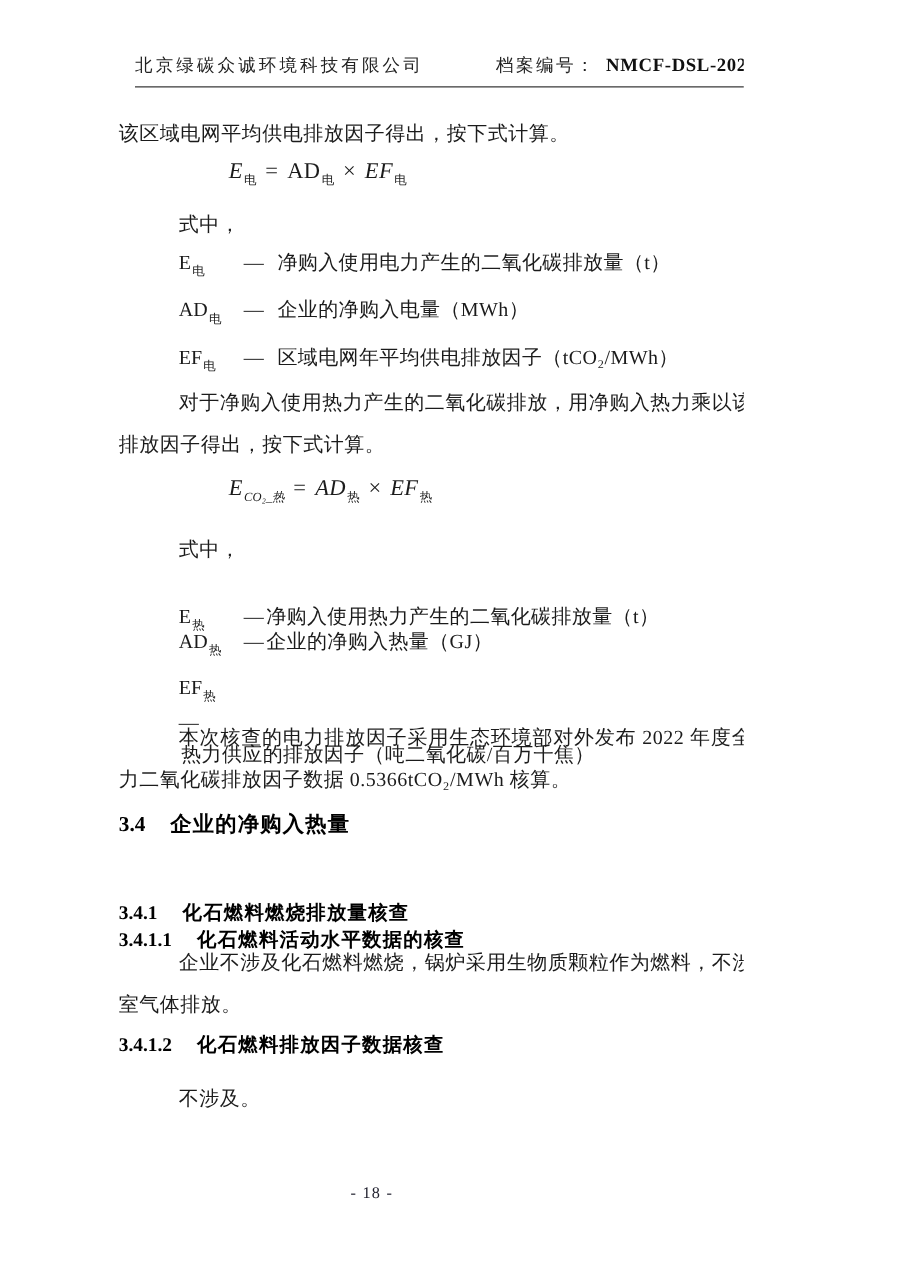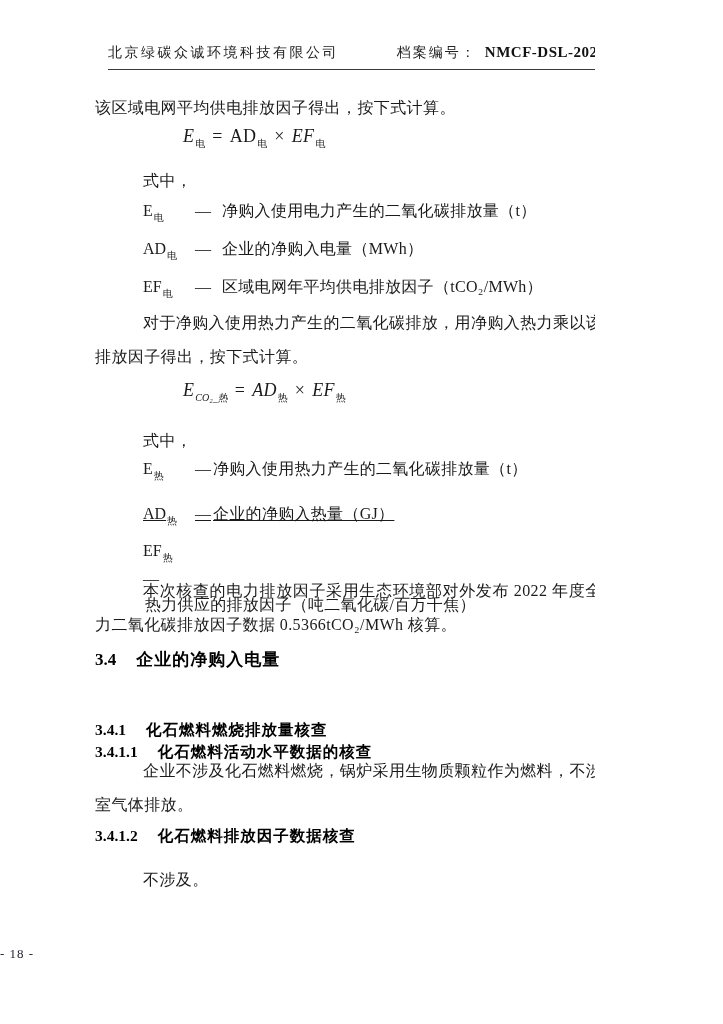--- a/index.html
+++ b/index.html
@@ -51,21 +51,21 @@
   
   .heading { font-weight:bold; color:#000; white-space:nowrap; }
   .h-lg { font-size:17px; }
   .h-md { font-size:15.5px; }
   .h-num { font-family:"Liberation Serif", serif; }
   .h-title { margin-left:20px; font-family:"Liberation Sans", sans-serif; letter-spacing:1px; }
 
   
   .footer {
     position:absolute; left:0; right:0; top:946px;
-    font-size:13px; color:#1d1d2b; letter-spacing:1px;
+    text-align:center; font-size:13px; color:#1d1d2b; letter-spacing:1px;
   }
 </style>
 </head>
 <body>
 
 <div class="page">
 
   <div class="header">
     <span class="header-company">北京绿碳众诚环境科技有限公司</span>
     <span class="header-right">
@@ -98,40 +98,40 @@
   </div>
 
   <div class="abs para indent w540" style="top:306px; left:95px;">对于净购入使用热力产生的二氧化碳排放，用净购入热力乘以该热力排放因子得出，按下式计算。</div>
 
   <div class="abs formula" style="top:380px; left:183px;">
     <span class="it">E</span><span class="sub it">CO₂_热</span><span class="op">=</span><span class="it">AD</span><span class="sub rm">热</span><span class="op">×</span><span class="it">EF</span><span class="sub rm">热</span>
   </div>
 
   <div class="abs para" style="top:424px; left:143px;">式中，</div>
 
-  <div class="abs def-row" style="top:456px; left:143px;">
+  <div class="abs def-row" style="top:481px; left:143px;">
     <span class="def-sym"><span>E</span><span class="sub">热</span></span>
     <span class="def-dash">—</span>
     <span class="desc-sm">净购入使用热力产生的二氧化碳排放量（t）</span>
   </div>
-  <div class="abs def-row" style="top:501px; left:143px;text-decoration:underline;">
+  <div class="abs def-row" style="top:501px; left:143px;">
     <span class="def-sym"><span>AD</span><span class="sub">热</span></span>
     <span class="def-dash">—</span>
     <span class="desc-sm">企业的净购入热量（GJ）</span>
   </div>
   <div class="abs def-row" style="top:538px; left:143px;flex-direction:column;">
     <span class="def-sym"><span>EF</span><span class="sub">热</span></span>
     <span class="def-dash">—</span>
     <span class="desc-sm">热力供应的排放因子（吨二氧化碳/百万千焦）</span>
   </div>
 
   <div class="abs para indent w540" style="top:574px; left:95px;">本次核查的电力排放因子采用生态环境部对外发布 2022 年度全国电力二氧化碳排放因子数据 0.5366tCO₂/MWh 核算。</div>
 
   <div class="abs heading h-lg" style="top:648px; left:95px;">
-    <span class="h-num">3.4</span><span class="h-title">企业的净购入电量</span>
+    <span class="h-num">3.4</span><span class="h-title">企业的净购入热量</span>
   </div>
 
   <div class="abs heading h-md" style="top:720px; left:95px;">
     <span class="h-num">3.4.1</span><span class="h-title">化石燃料燃烧排放量核查</span>
   </div>
 
   <div class="abs heading h-md" style="top:742px; left:95px;">
     <span class="h-num">3.4.1.1</span><span class="h-title">化石燃料活动水平数据的核查</span>
   </div>
 

